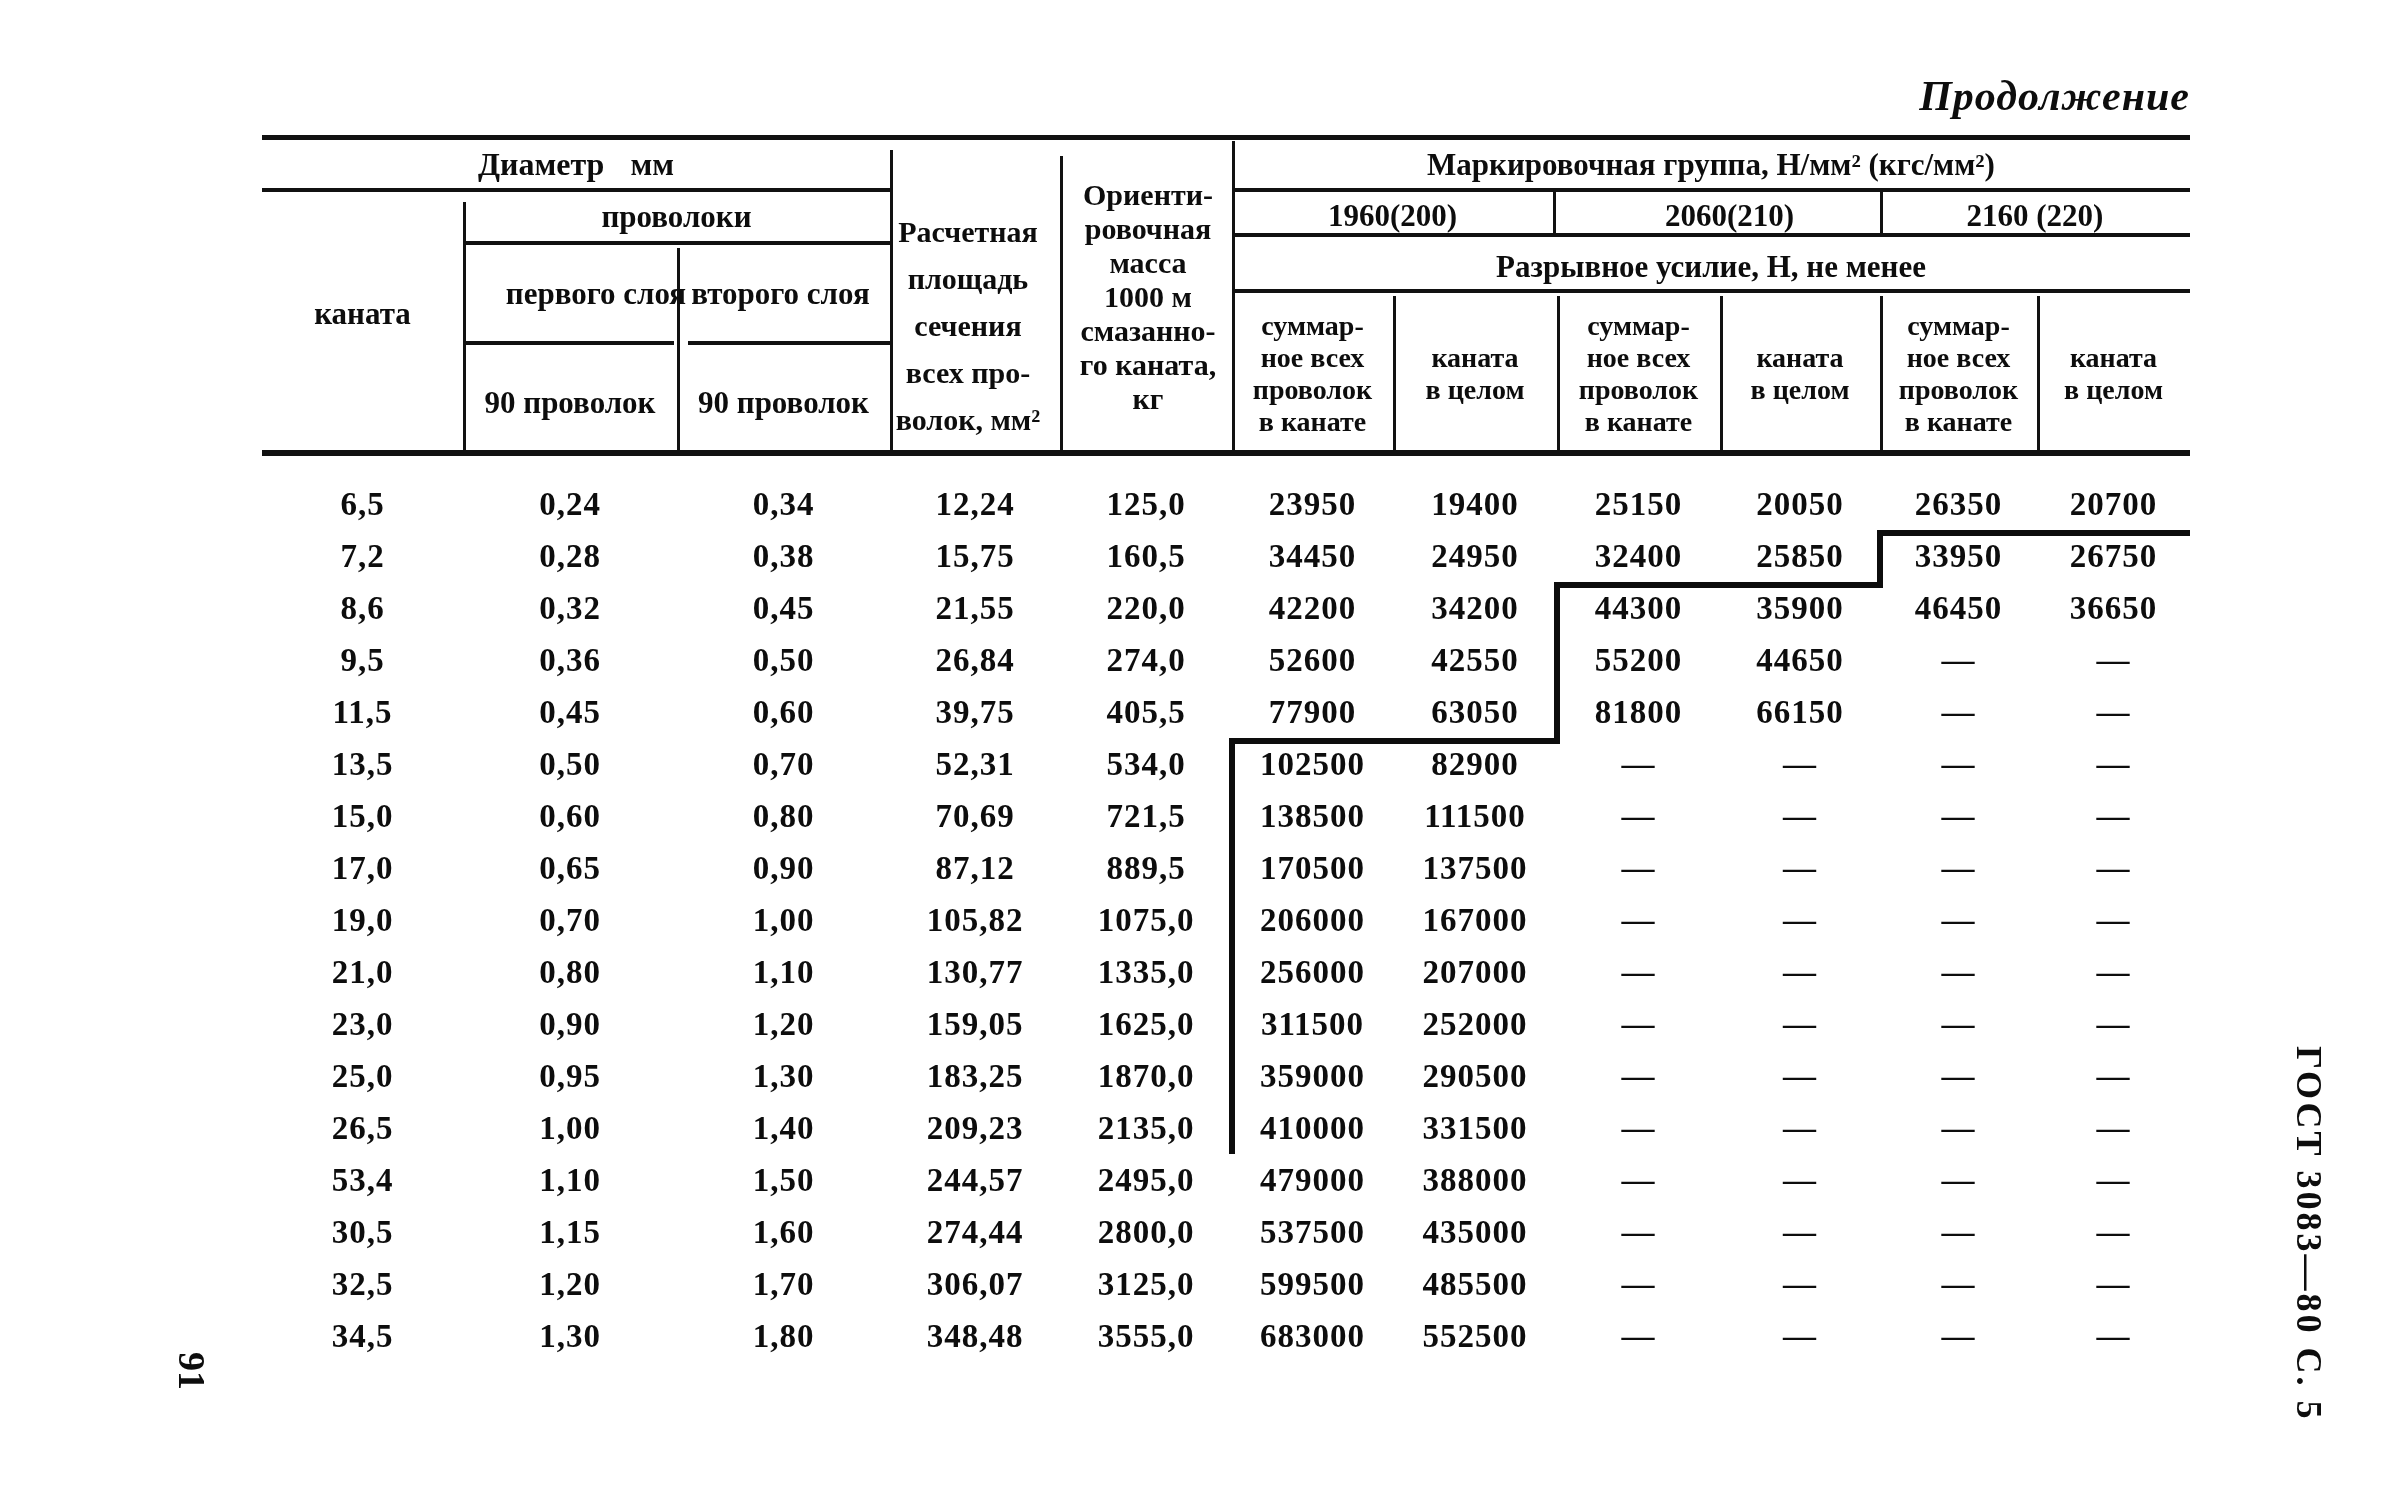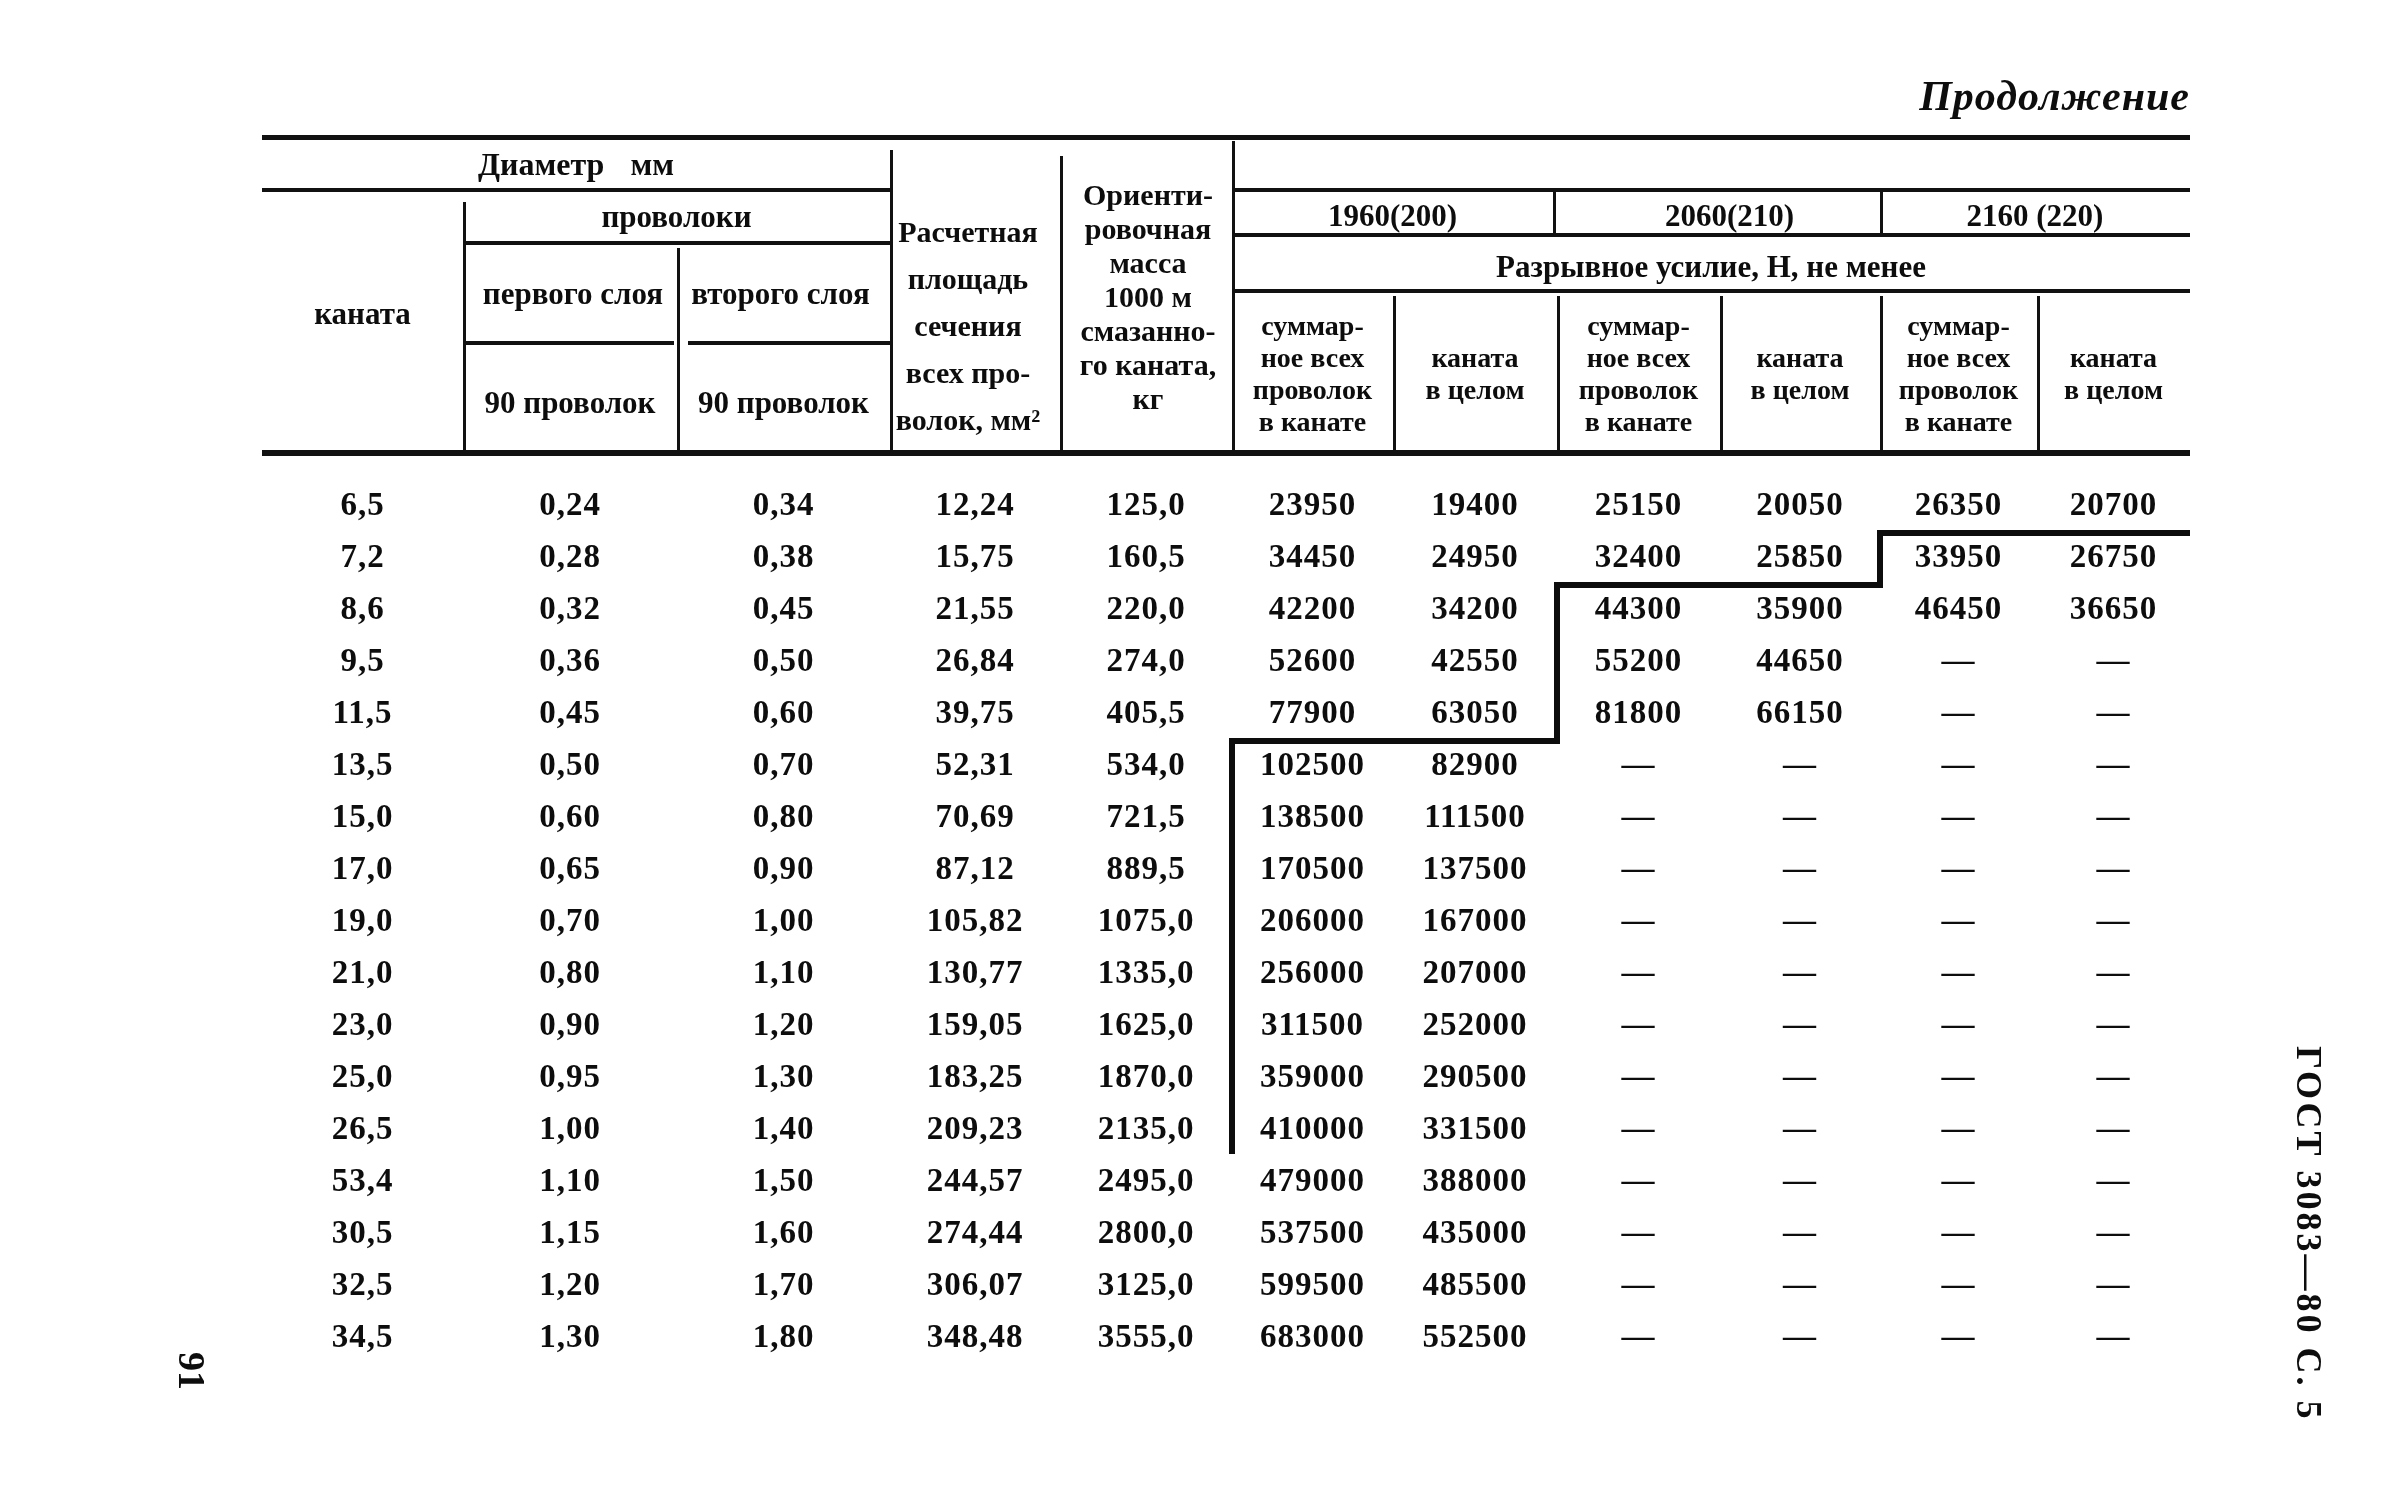--- a/index.html
+++ b/index.html
@@ -29,21 +29,21 @@
     font-weight: bold;
     white-space: pre-line;
     color: #0d0d0d;
   }
   #t-prodolzhenie { left: 1690px; top: 72px; width: 500px; text-align: right;
                     font-size: 42px; font-style: italic; letter-spacing: 1px; }
   #t-diametr   { left: 262px;  top: 146px; width: 628px; font-size: 32px; word-spacing: 18px; }
   #t-markgroup { left: 1232px; top: 147px; width: 958px; font-size: 31px; }
   #t-kanata    { left: 262px;  top: 296px; width: 201px; font-size: 31px; }
   #t-provoloki { left: 463px;  top: 199px; width: 427px; font-size: 31px; }
-  #t-pervogo   { left: 466px;  top: 276px; width: 214px; font-size: 31px; }
+  #t-pervogo   { left: 489px;  top: 276px; width: 214px; font-size: 31px; }
   #t-vtorogo   { left: 677px;  top: 276px; width: 207px; font-size: 31px; }
   #t-wires90a  { left: 463px;  top: 385px; width: 214px; font-size: 31px; }
   #t-wires90b  { left: 677px;  top: 385px; width: 213px; font-size: 31px; }
   #t-area      { left: 890px;  top: 208px; width: 156px; font-size: 30px; line-height: 47px; }
   #t-mass      { left: 1060px; top: 178px; width: 176px; font-size: 30px; line-height: 34px; }
   #t-group1    { left: 1232px; top: 198px; width: 321px; font-size: 31px; }
   #t-group2    { left: 1553px; top: 198px; width: 353px; font-size: 31px; }
   #t-group3    { left: 1880px; top: 198px; width: 310px; font-size: 31px; }
   #t-razryv    { left: 1232px; top: 249px; width: 958px; font-size: 31px; }
   .subhead { font-size: 28px; line-height: 32px; }
@@ -115,20 +115,21 @@
   <div class="vl" style="left:1232px; top:141px; height:309px;"></div>
   <div class="vl" style="left:1553px; top:192px; height:41px;"></div>
   <div class="vl" style="left:1880px; top:192px; height:41px;"></div>
   <div class="vl" style="left:1393px; top:296px; height:154px;"></div>
   <div class="vl" style="left:1557px; top:296px; height:154px;"></div>
   <div class="vl" style="left:1720px; top:296px; height:154px;"></div>
   <div class="vl" style="left:1880px; top:296px; height:154px;"></div>
   <div class="vl" style="left:2037px; top:296px; height:154px;"></div>
 
   <div class="t" id="t-diametr">Диаметр мм</div>
+  <div class="t" id="t-markgroup">Маркировочная группа, Н/мм² (кгс/мм²)</div>
   <div class="t" id="t-kanata">каната</div>
   <div class="t" id="t-provoloki">проволоки</div>
   <div class="t" id="t-pervogo">первого слоя</div>
   <div class="t" id="t-vtorogo">второго слоя</div>
   <div class="t" id="t-wires90a">90 проволок</div>
   <div class="t" id="t-wires90b">90 проволок</div>
   <div class="t" id="t-area">Расчетная
 площадь
 сечения
 всех про-

